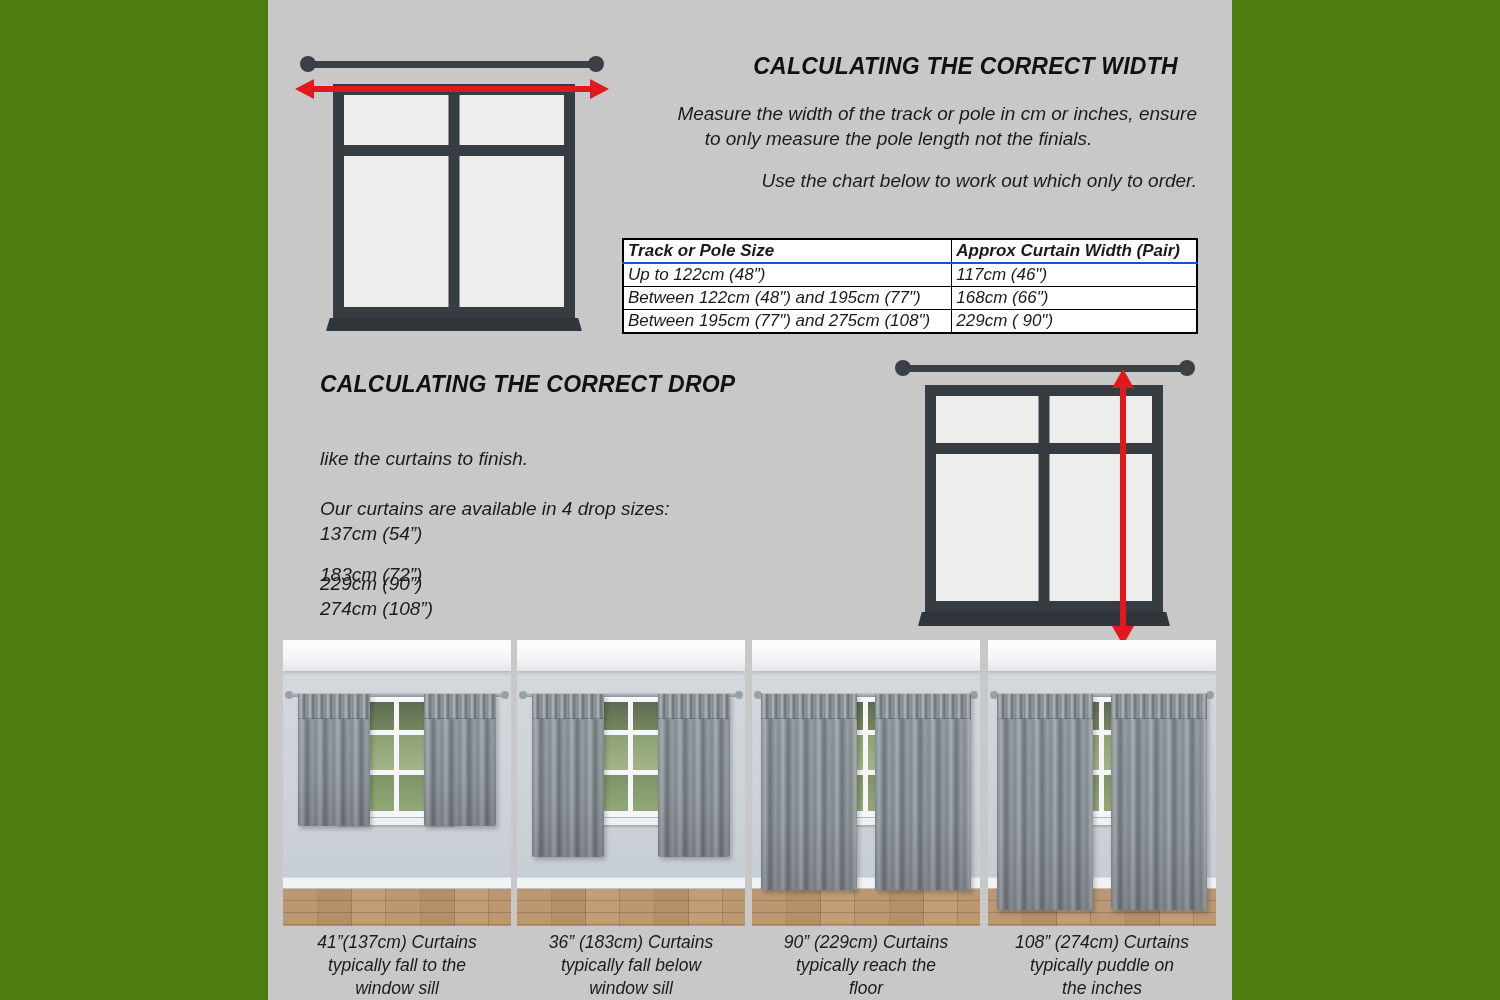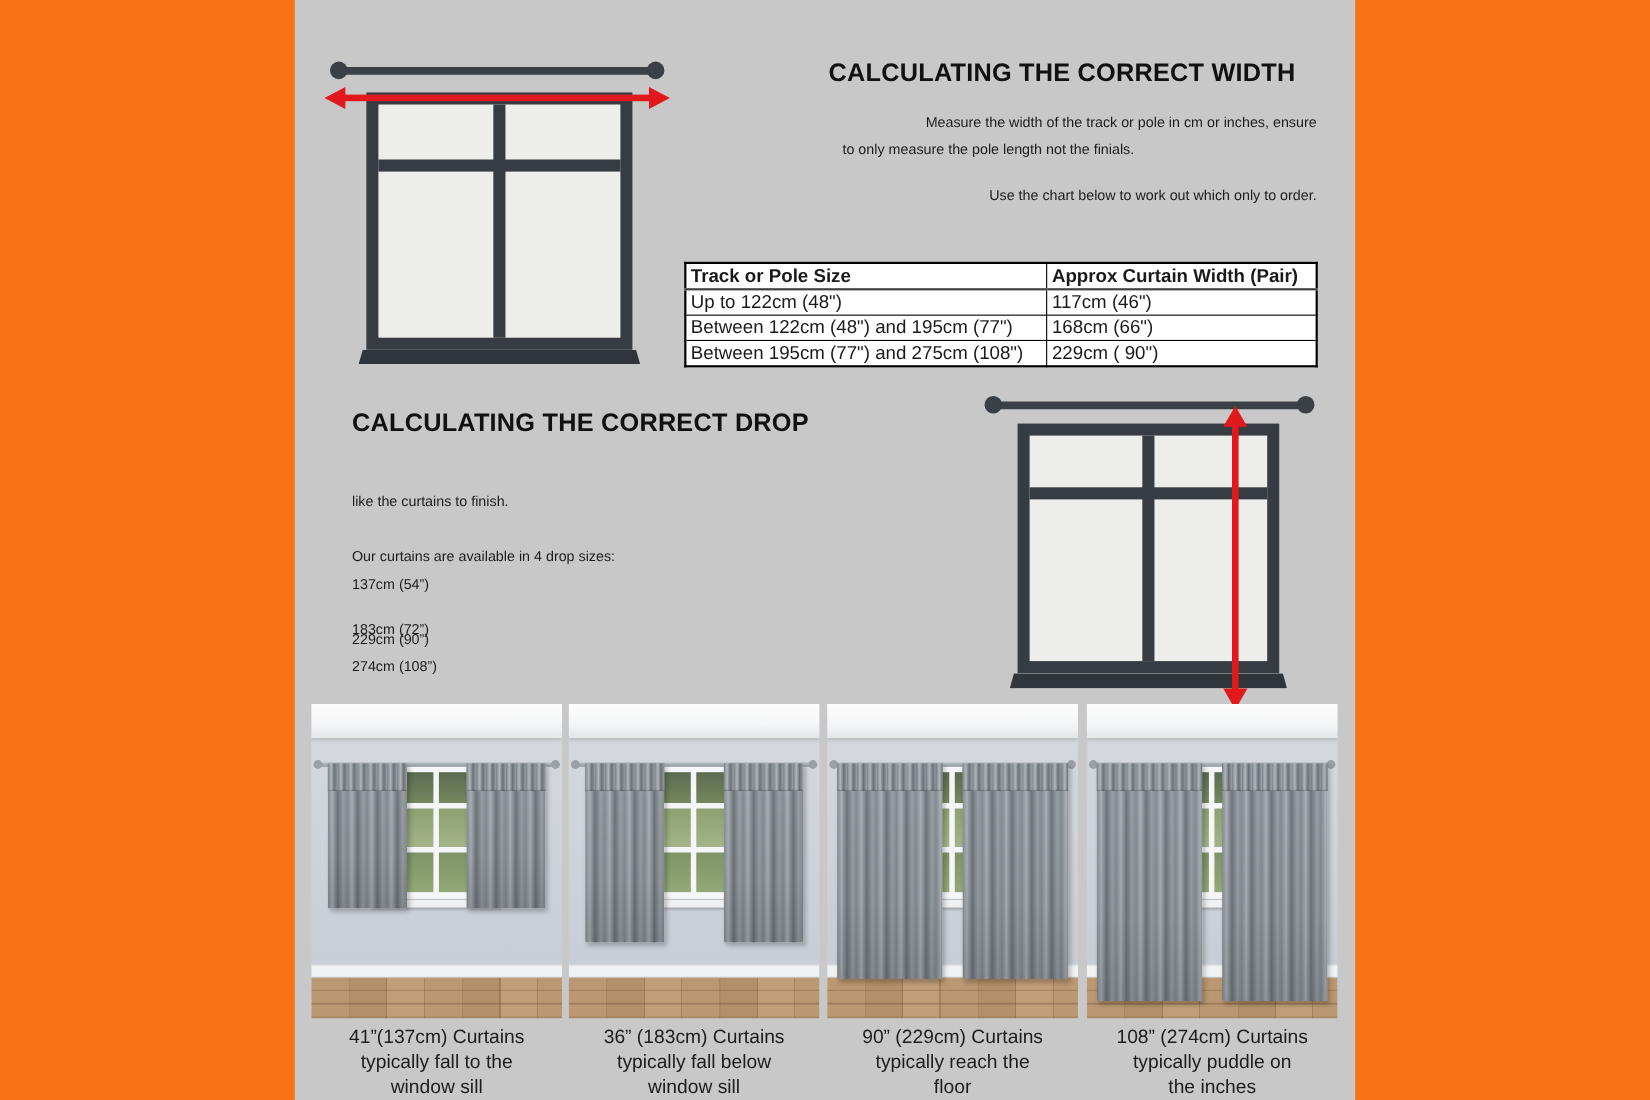--- a/index.html
+++ b/index.html
@@ -1,40 +1,40 @@
 <!DOCTYPE html>
 <html><head>
 <meta charset="utf-8">
 <style>
   * { margin:0; padding:0; box-sizing:border-box; }
   html,body { background:#ffffff; }
   body { font-family:"Liberation Sans", sans-serif; color:#1a1a1a; }
-  .canvas { position:relative; width:1500px; height:1000px; background:#f97316; overflow:hidden; }
+  .canvas { position:relative; width:1500px; height:1000px; background:#4d7c0f; overflow:hidden;font-style:italic; }
   .panel { position:absolute; left:268px; top:0; width:964px; height:1000px; background:#c8c8c8; }
 
   
   .h-title { position:absolute; font-size:23px; font-weight:bold; letter-spacing:.2px; color:#111; }
   .width-title { left:733px; top:53px; width:465px; text-align:center; }
   .drop-title  { left:320px; top:371px; }
-  .body-text { position:absolute; font-size:13px; color:#1c1c1c; }
+  .body-text { position:absolute; font-size:19px; color:#1c1c1c; }
   .w-line1 { left:600px; top:103px; width:597px; text-align:right; }
   .w-line2 { left:600px; top:128px; width:597px; text-align:center; }
   .w-hint  { left:600px; top:170px; width:597px; text-align:right; }
   .d-line1 { left:320px; top:423px; }
   .d-line2 { left:320px; top:448px; }
   .d-intro { left:320px; top:498px; }
   .d-size  { left:320px; }
   .d-size.s0 { top:523px; } .d-size.s1 { top:548px;margin-top:16px; } .d-size.s2 { top:573px; } .d-size.s3 { top:598px; }
 
   
   .size-table { position:absolute; left:622px; top:238px; width:576px; border-collapse:collapse;
                 background:#ffffff; border:2px solid #000; font-size:17px; }
   .size-table td, .size-table th { border:1px solid #000; text-align:left; padding:1px 4px; height:23px;
                                    white-space:nowrap; font-weight:normal; }
-  .size-table th { font-weight:bold; border-bottom:2px solid #404040; }
+  .size-table th { font-weight:bold; border-bottom:2px solid #1d4ed8; }
   .size-table .c0 { width:330px; } .size-table .c1 { width:246px; }
 
   
   .pole-bar { position:absolute; height:7px; background:#3a4045; border-radius:3px; }
   .finial { position:absolute; width:16px; height:16px; border-radius:50%; background:#3a4045; }
   .win { position:absolute; border:11px solid #363c41; background:#edeeec; }
   .win .mull-v { position:absolute; top:0; bottom:0; left:50%; transform:translateX(-50%); width:11px; background:#363c41; }
   .win .rail-h { position:absolute; left:0; right:0; height:11px; background:#363c41; }
   .sill { position:absolute; background:#2f353a; border-radius:1px;
           clip-path:polygon(1.5% 0, 98.5% 0, 100% 100%, 0 100%); }

